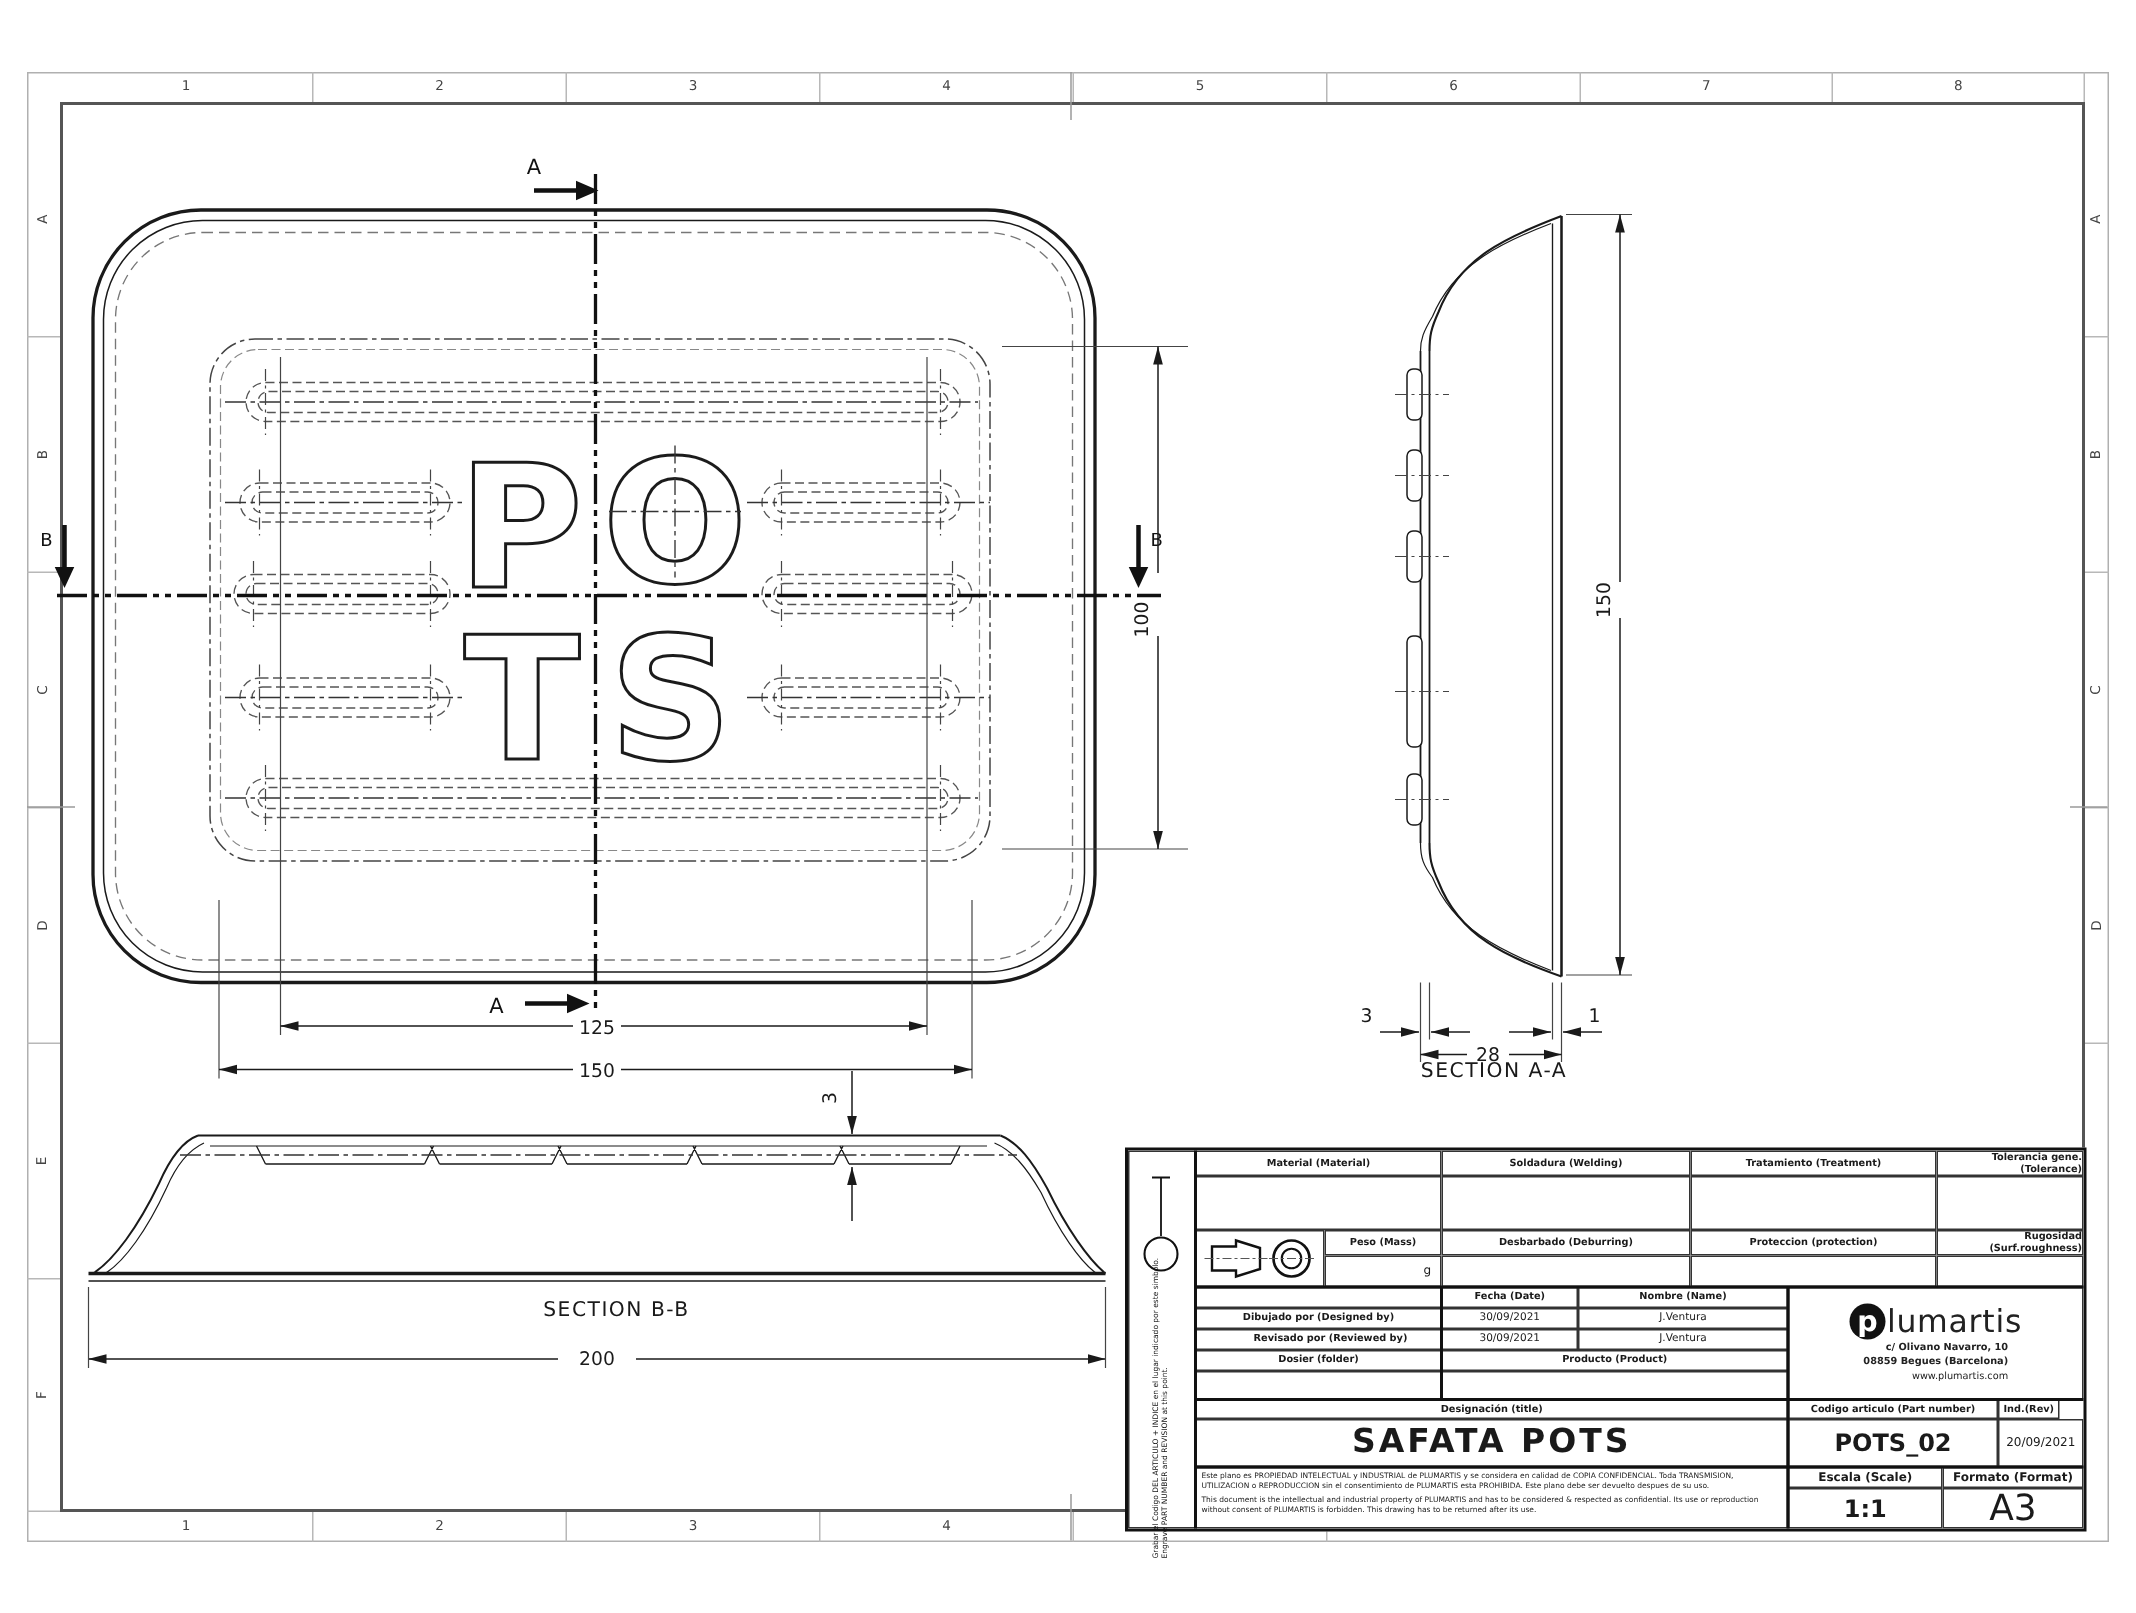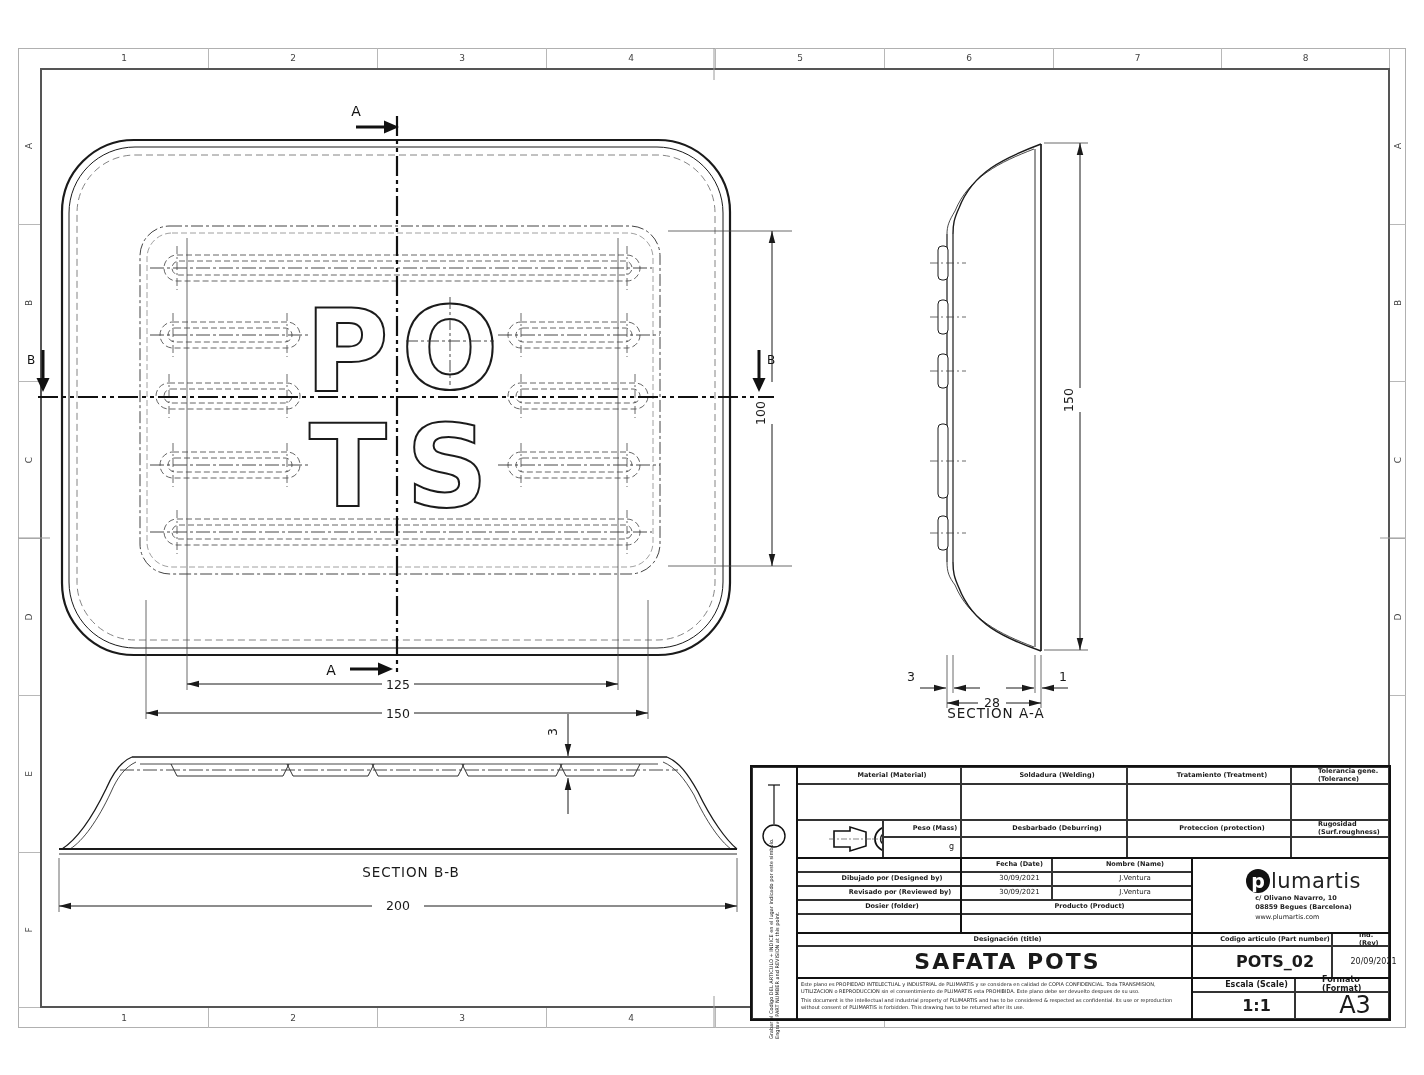--- a/index.html
+++ b/index.html
@@ -14,21 +14,21 @@
   .band-bot{top:1008px;height:20px;border-right:1px solid #b8b8b8;}
   .band-left{left:18px;width:22px;border-bottom:1px solid #b8b8b8;}
   .band-right{left:1390px;width:16px;border-bottom:1px solid #b8b8b8;}
   .rot{transform:rotate(-90deg);}
   
   .drawing{position:absolute;left:0;top:0;z-index:2;}
   
   .tblock{position:absolute;left:750px;top:765px;width:641px;height:256px;background:#fff;
           border:2px solid #111;box-sizing:border-box;z-index:5;font-size:7px;}
   .cell{position:absolute;box-sizing:border-box;border:1px solid #333;background:#fff;
-        display:flex;align-items:center;justify-content:center;text-align:left;line-height:1.1;padding-left:26px;}
+        display:flex;align-items:center;justify-content:center;text-align:right;line-height:1.1;}
   .hdr{font-weight:bold;font-size:6.5px;}
   .val{font-size:8px;}
   .thick-h{position:absolute;height:2px;background:#111;z-index:6;}
   .thick-v{position:absolute;width:2px;background:#111;z-index:6;}
   .bigtitle{font-size:22px;font-weight:bold;letter-spacing:2px;}
   .partnum{font-size:16px;font-weight:bold;}
   .scaleval{font-size:16px;font-weight:bold;}
   .fmtval{font-size:24px;}
   .legal{font-size:5px;line-height:1.3;text-align:left;align-items:flex-start;justify-content:flex-start;
          flex-direction:column;padding:2px 3px;}
@@ -371,21 +371,21 @@
       </div>
       <div class="addr">
         <div>c/ Olivano Navarro, 10</div>
         <div>08859 Begues (Barcelona)</div>
         <div class="web">www.plumartis.com</div>
       </div>
     </div>
 
     <div class="cell hdr" style="left:45px;top:166px;width:395px;height:13px">Designación (title)</div>
     <div class="cell hdr" style="left:440px;top:166px;width:140px;height:13px">Codigo articulo (Part number)</div>
-    <div class="cell hdr" style="left:580px;top:166px;width:57px;height:13px">Ind.(Rev)</div>
+    <div class="cell hdr" style="left:580px;top:166px;width:41px;height:13px">Ind.(Rev)</div>
     <div class="cell bigtitle" style="left:45px;top:179px;width:395px;height:32px">SAFATA POTS</div>
     <div class="cell partnum" style="left:440px;top:179px;width:140px;height:32px">POTS_02</div>
     <div class="cell revdate" style="left:580px;top:179px;width:57px;height:32px">
       <span>20/09/</span>
       <span>2021</span>
     </div>
 
     <div class="cell legal" style="left:45px;top:211px;width:395px;height:41px">
       <p>Este plano es PROPIEDAD INTELECTUAL y INDUSTRIAL de PLUMARTIS y se considera en calidad de COPIA CONFIDENCIAL. Toda TRANSMISION, UTILIZACION o REPRODUCCION sin el consentimiento de PLUMARTIS esta PROHIBIDA. Este plano debe ser devuelto despues de su uso.</p>
       <p>This document is the intellectual and industrial property of PLUMARTIS and has to be considered &amp; respected as confidential. Its use or reproduction without consent of PLUMARTIS is forbidden. This drawing has to be returned after its use.</p>

